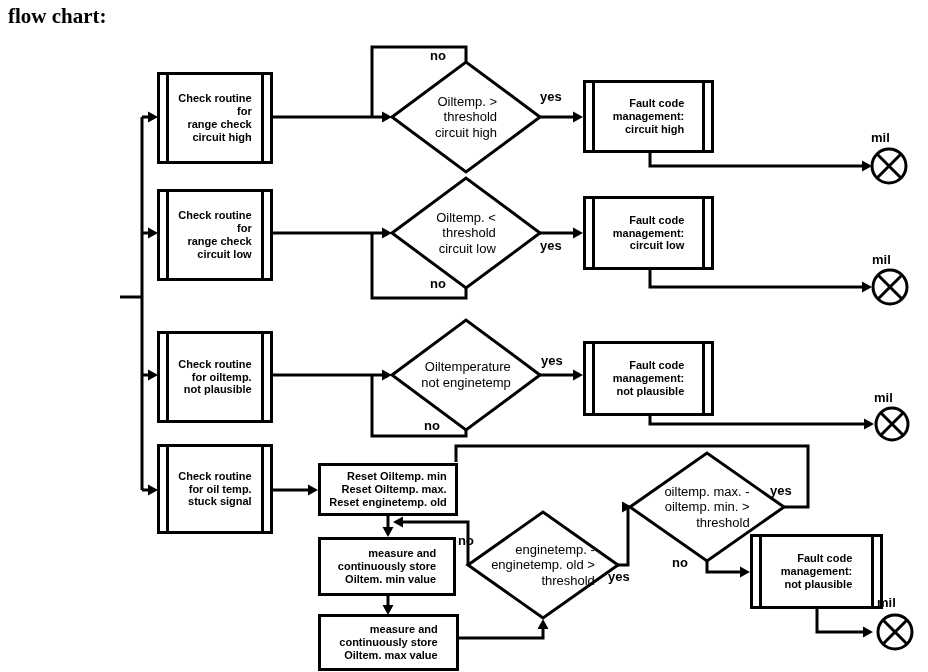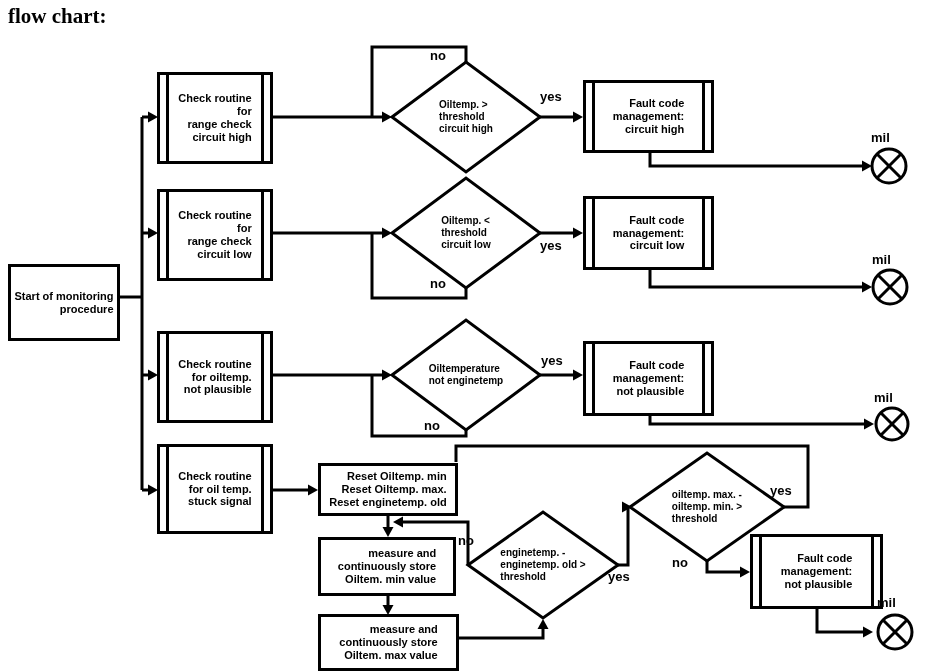--- a/index.html
+++ b/index.html
@@ -18,21 +18,21 @@
     font-size:11px;font-weight:bold;line-height:1.18;white-space:pre-line;
   }
   .proc::before,.proc::after{
     content:"";position:absolute;top:0;bottom:0;width:3px;background:#000;
   }
   .proc::before{left:6px;}
   .proc::after{right:6px;}
   .proc{padding:0 12px;}
   .dlabel{
     position:absolute;display:flex;align-items:center;justify-content:center;
-    text-align:left;font-size:10px;font-weight:bold;line-height:1.2;
+    text-align:right;font-size:13px;font-weight:normal;line-height:1.2;
     white-space:pre-line;pointer-events:none;
   }
   .elabel{
     position:absolute;font-size:13px;font-weight:bold;text-align:left;width:36px;
     background:transparent;
   }
 </style>
 </head>
 <body>
 
@@ -123,22 +123,20 @@
       <line x1="881" y1="413" x2="903" y2="435"></line>
         <line x1="903" y1="413" x2="881" y2="435"></line>
     </g>
     <g stroke="#000" stroke-width="3" fill="#fff">
       <circle cx="895" cy="632" r="17"></circle>
       <line x1="883" y1="620" x2="907" y2="644"></line>
         <line x1="907" y1="620" x2="883" y2="644"></line>
     </g>
   </svg>
 
-  <div class="node" style="left:8px;top:264px;width:112px;height:77px;">Start of monitoring
-procedure</div>
 
   <div class="node proc" style="left:157px;top:72px;width:116px;height:92px;">Check routine
 for
 range check
 circuit high</div>
   <div class="node proc" style="left:157px;top:189px;width:116px;height:92px;">Check routine
 for
 range check
 circuit low</div>
   <div class="node proc" style="left:157px;top:331px;width:116px;height:92px;">Check routine

